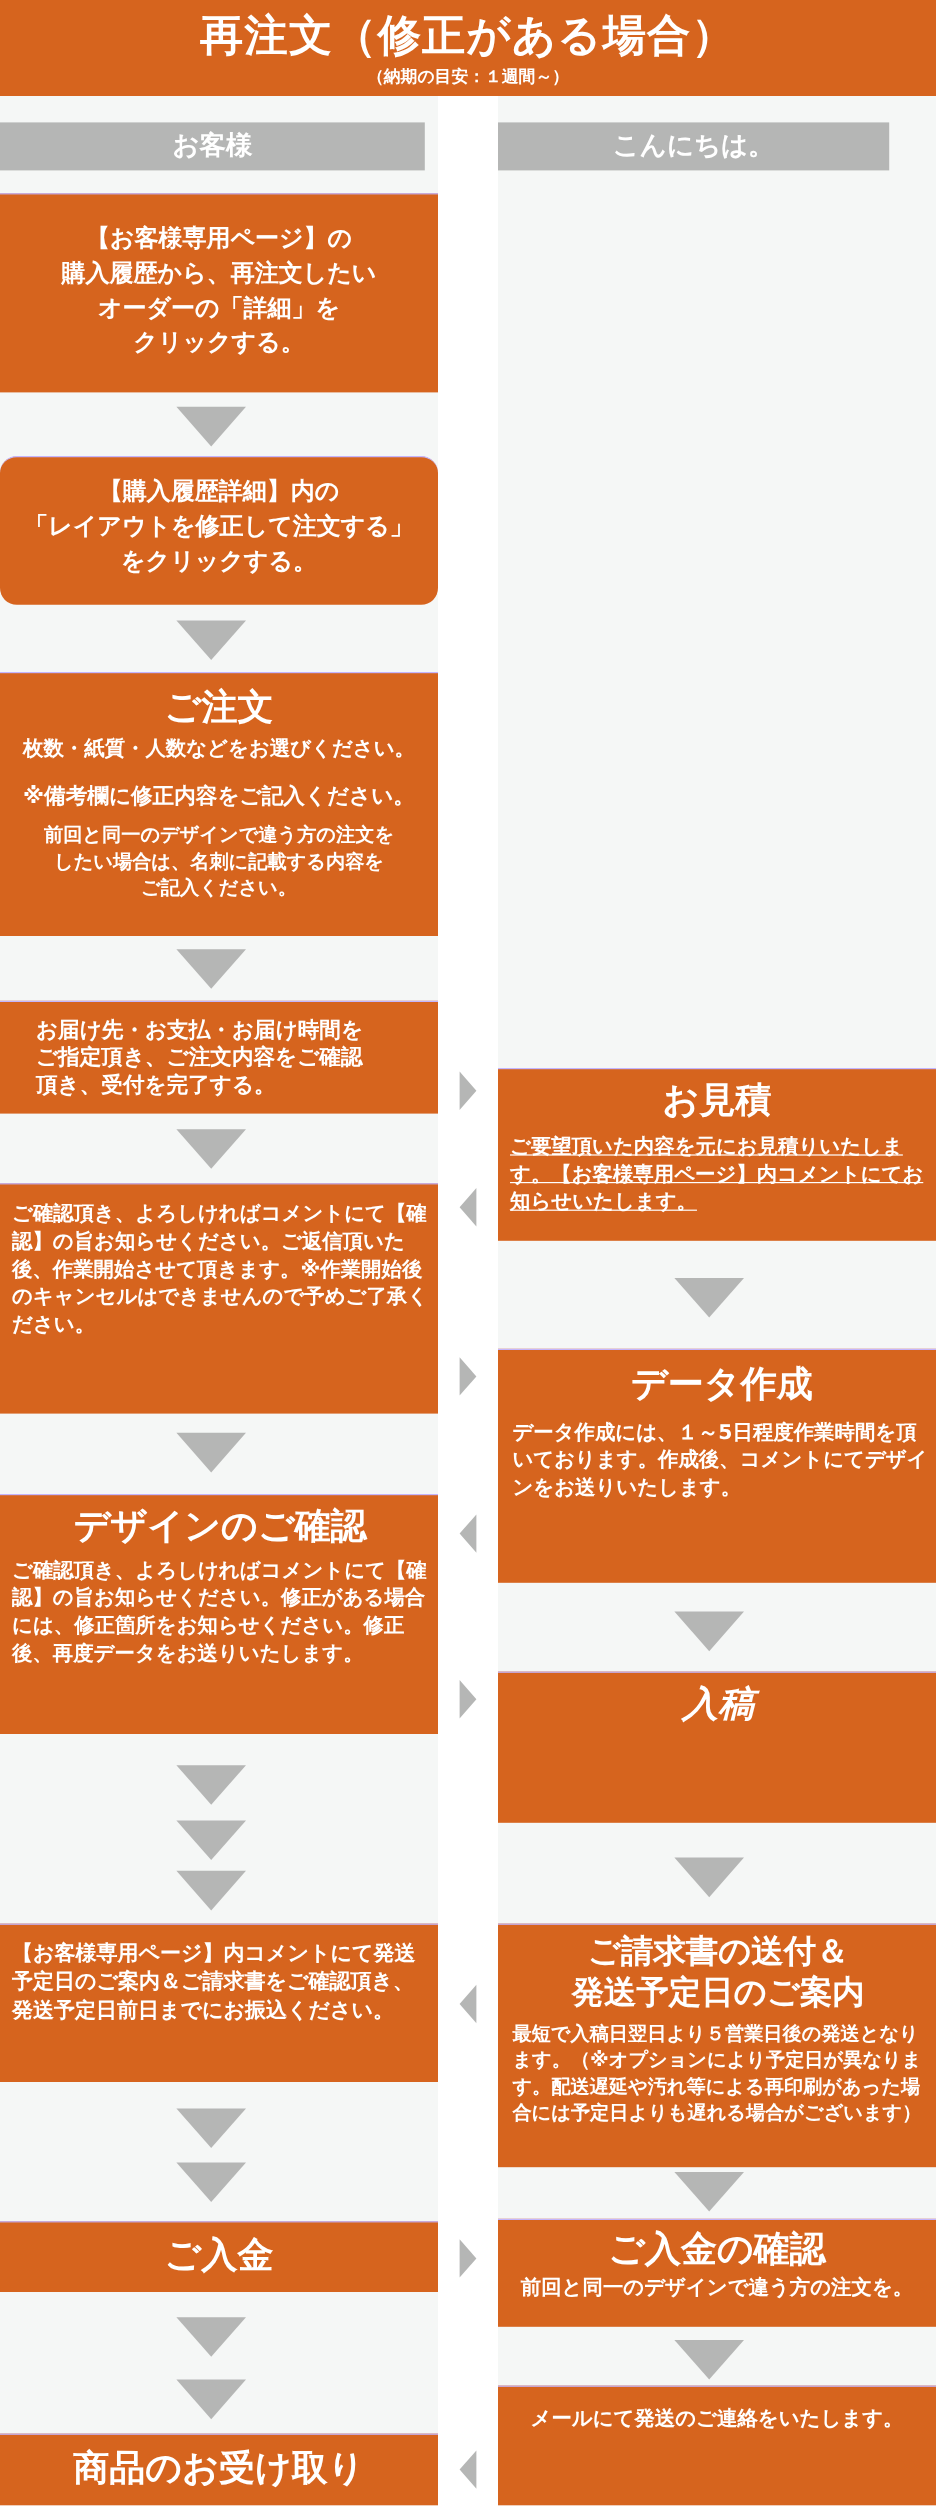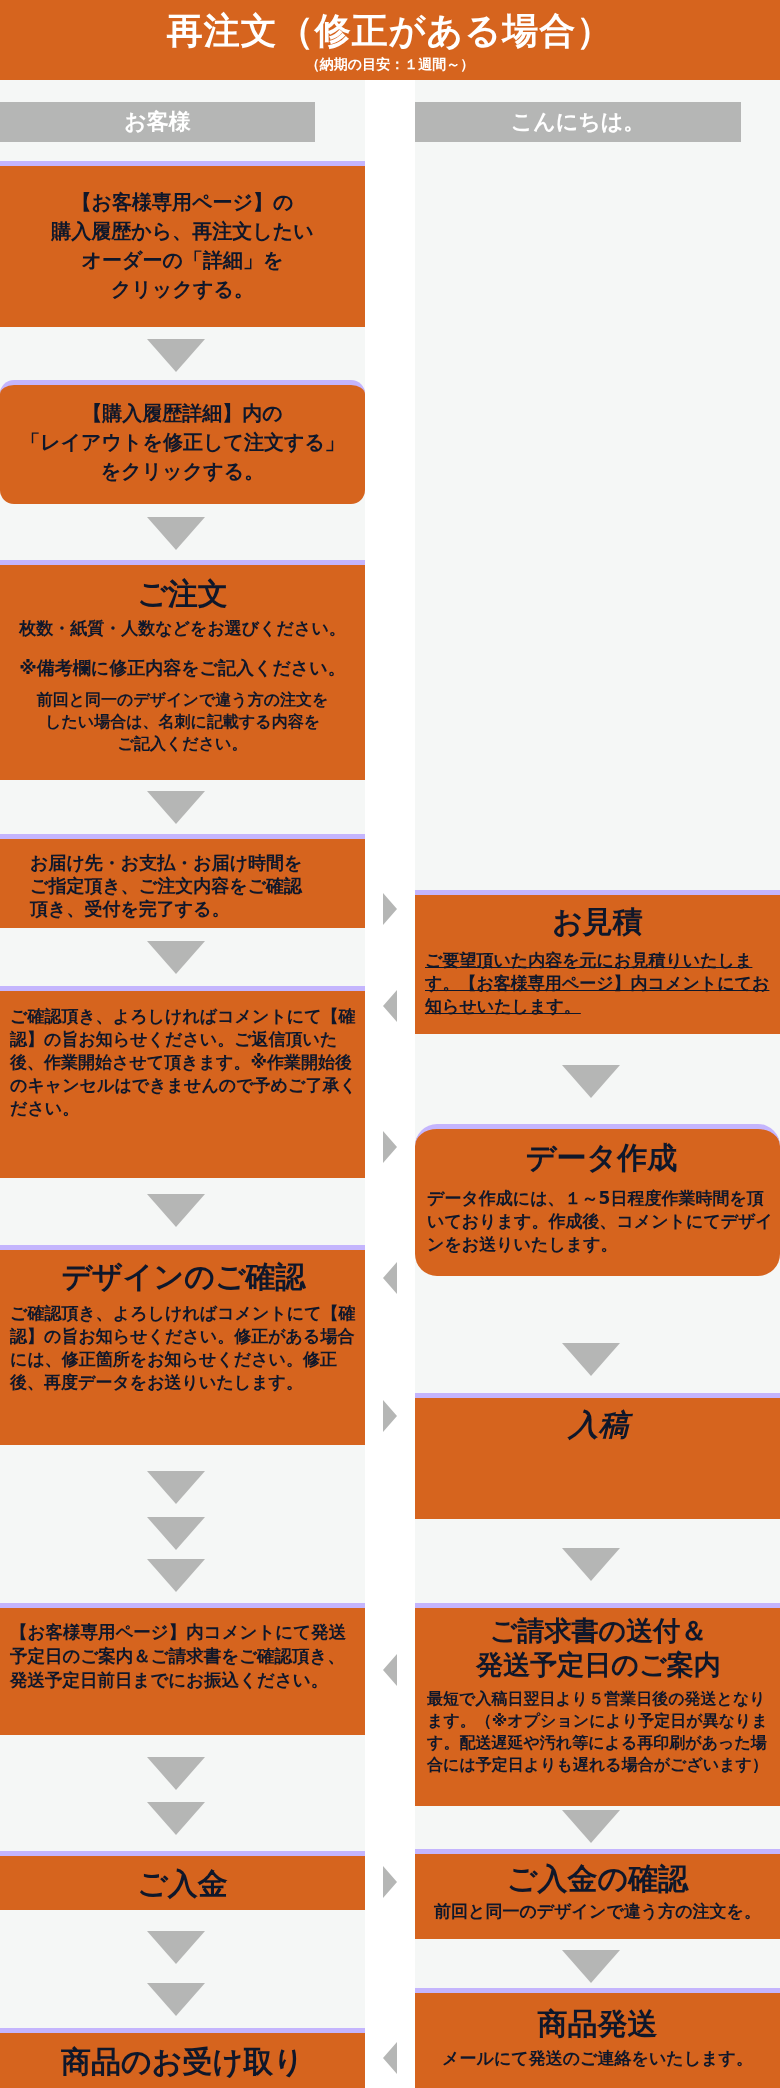--- a/index.html
+++ b/index.html
@@ -5,41 +5,41 @@
     * { margin: 0; padding: 0; box-sizing: border-box; }
     html, body { width: 780px; height: 2088px; background: #ffffff; overflow: hidden; }
     body { position: relative; font-family: "DejaVu Sans", "Liberation Sans", sans-serif; font-weight: bold; color: #fff; }
     .header { position: absolute; left: 0; top: 0; width: 780px; height: 80px; background: #d6641e; text-align: center; }
     .header .title { font-size: 36px; line-height: 50px; padding-top: 6px; letter-spacing: 1px; }
     .header .sub { font-size: 14px; line-height: 16px; }
     .col-bg { position: absolute; top: 80px; height: 2008px; background: #f5f7f6; }
     .col-left { left: 0; width: 365px; }
     .col-right { left: 415px; width: 365px; }
     .col-head { position: absolute; top: 102px; height: 40px; background: #b5b6b5; text-align: center; font-size: 22px; line-height: 40px; color: #fff; }
-    .box { position: absolute; background: #d6641e; text-align: center; color: #0f172a; border-top: 5px solid #c4b5fd; }
+    .box { position: absolute; background: #d6641e; text-align: center; color: #ffffff; border-top: 1px solid #c4b5fd; }
     .box .t { font-size: 30px; line-height: 38px; }
     .box .b { font-size: 17px; line-height: 23px; }
     .box .b.left { text-align: left; }
     .box .c { font-size: 20px; line-height: 29px; }
     .down { position: absolute; width: 0; height: 0; border-left: 29px solid transparent; border-right: 29px solid transparent; border-top: 33px solid #b5b6b5; }
     .right-arr { position: absolute; width: 0; height: 0; border-top: 16px solid transparent; border-bottom: 16px solid transparent; border-left: 14px solid #b5b6b5; }
     .left-arr { position: absolute; width: 0; height: 0; border-top: 16px solid transparent; border-bottom: 16px solid transparent; border-right: 14px solid #b5b6b5; }
   </style>
 </head>
 <body>
 
 <div class="header">
   <div class="title">再注文（修正がある場合）</div>
   <div class="sub">（納期の目安：１週間～）</div>
 </div>
 
 <div class="col-bg col-left"></div>
 <div class="col-bg col-right"></div>
 
-<div class="col-head" style="left:0;width:315px;">お客様</div>
+<div class="col-head" style="left:0;width:354px;">お客様</div>
 <div class="col-head" style="left:415px;width:326px;">こんにちは。</div>
 
 <div class="box" style="left:0;top:161px;width:365px;height:166px;padding-top:22px;">
   <div class="c" style="white-space:pre-line;">【お客様専用ページ】の
 購入履歴から、再注文したい
 オーダーの「詳細」を
 クリックする。</div>
 </div>
 <div class="down" style="left:147px;top:339px;"></div>
 
@@ -75,21 +75,21 @@
 <div class="down" style="left:147px;top:941px;"></div>
 <div class="left-arr" style="left:383px;top:990px;"></div>
 
 <div class="box" style="left:0;top:986px;width:365px;height:192px;padding:8px 8px 0 10px;">
   <div class="b left" style="margin-top:6px;">ご確認頂き、よろしければコメントにて【確認】の旨お知らせください。ご返信頂いた後、作業開始させて頂きます。※作業開始後のキャンセルはできませんので予めご了承ください。</div>
 </div>
 
 <div class="down" style="left:562px;top:1065px;"></div>
 <div class="right-arr" style="left:383px;top:1131px;"></div>
 
-<div class="box" style="left:415px;top:1124px;width:365px;height:152px;padding:10px 4px 0 12px;border-radius:22px;">
+<div class="box" style="left:415px;top:1124px;width:365px;height:195px;padding:10px 4px 0 12px;">
   <div class="t">データ作成</div>
   <div class="b left" style="margin-top:10px;">データ作成には、１～5日程度作業時間を頂いております。作成後、コメントにてデザインをお送りいたします。</div>
 </div>
 
 <div class="down" style="left:147px;top:1194px;"></div>
 <div class="left-arr" style="left:383px;top:1262px;"></div>
 
 <div class="box" style="left:0;top:1245px;width:365px;height:200px;padding:8px 8px 0 10px;">
   <div class="t">デザインのご確認</div>
   <div class="b left" style="margin-top:6px;">ご確認頂き、よろしければコメントにて【確認】の旨お知らせください。修正がある場合には、修正箇所をお知らせください。修正後、再度データをお送りいたします。</div>
@@ -130,20 +130,19 @@
 <div class="box" style="left:415px;top:1849px;width:365px;height:90px;padding-top:6px;">
   <div class="t">ご入金の確認</div>
   <div class="b" style="margin-top:2px;">前回と同一のデザインで違う方の注文を。</div>
 </div>
 
 <div class="down" style="left:147px;top:1931px;"></div>
 <div class="down" style="left:147px;top:1983px;"></div>
 <div class="down" style="left:562px;top:1950px;"></div>
 
 <div class="box" style="left:415px;top:1988px;width:365px;height:100px;padding-top:12px;">
-  <div class="t">商品発送</div>
   <div class="b" style="margin-top:4px;">メールにて発送のご連絡をいたします。</div>
 </div>
 <div class="left-arr" style="left:383px;top:2042px;"></div>
 
 <div class="box" style="left:0;top:2028px;width:365px;height:60px;padding-top:10px;">
   <div class="t">商品のお受け取り</div>
 </div>
 
 </body></html>

